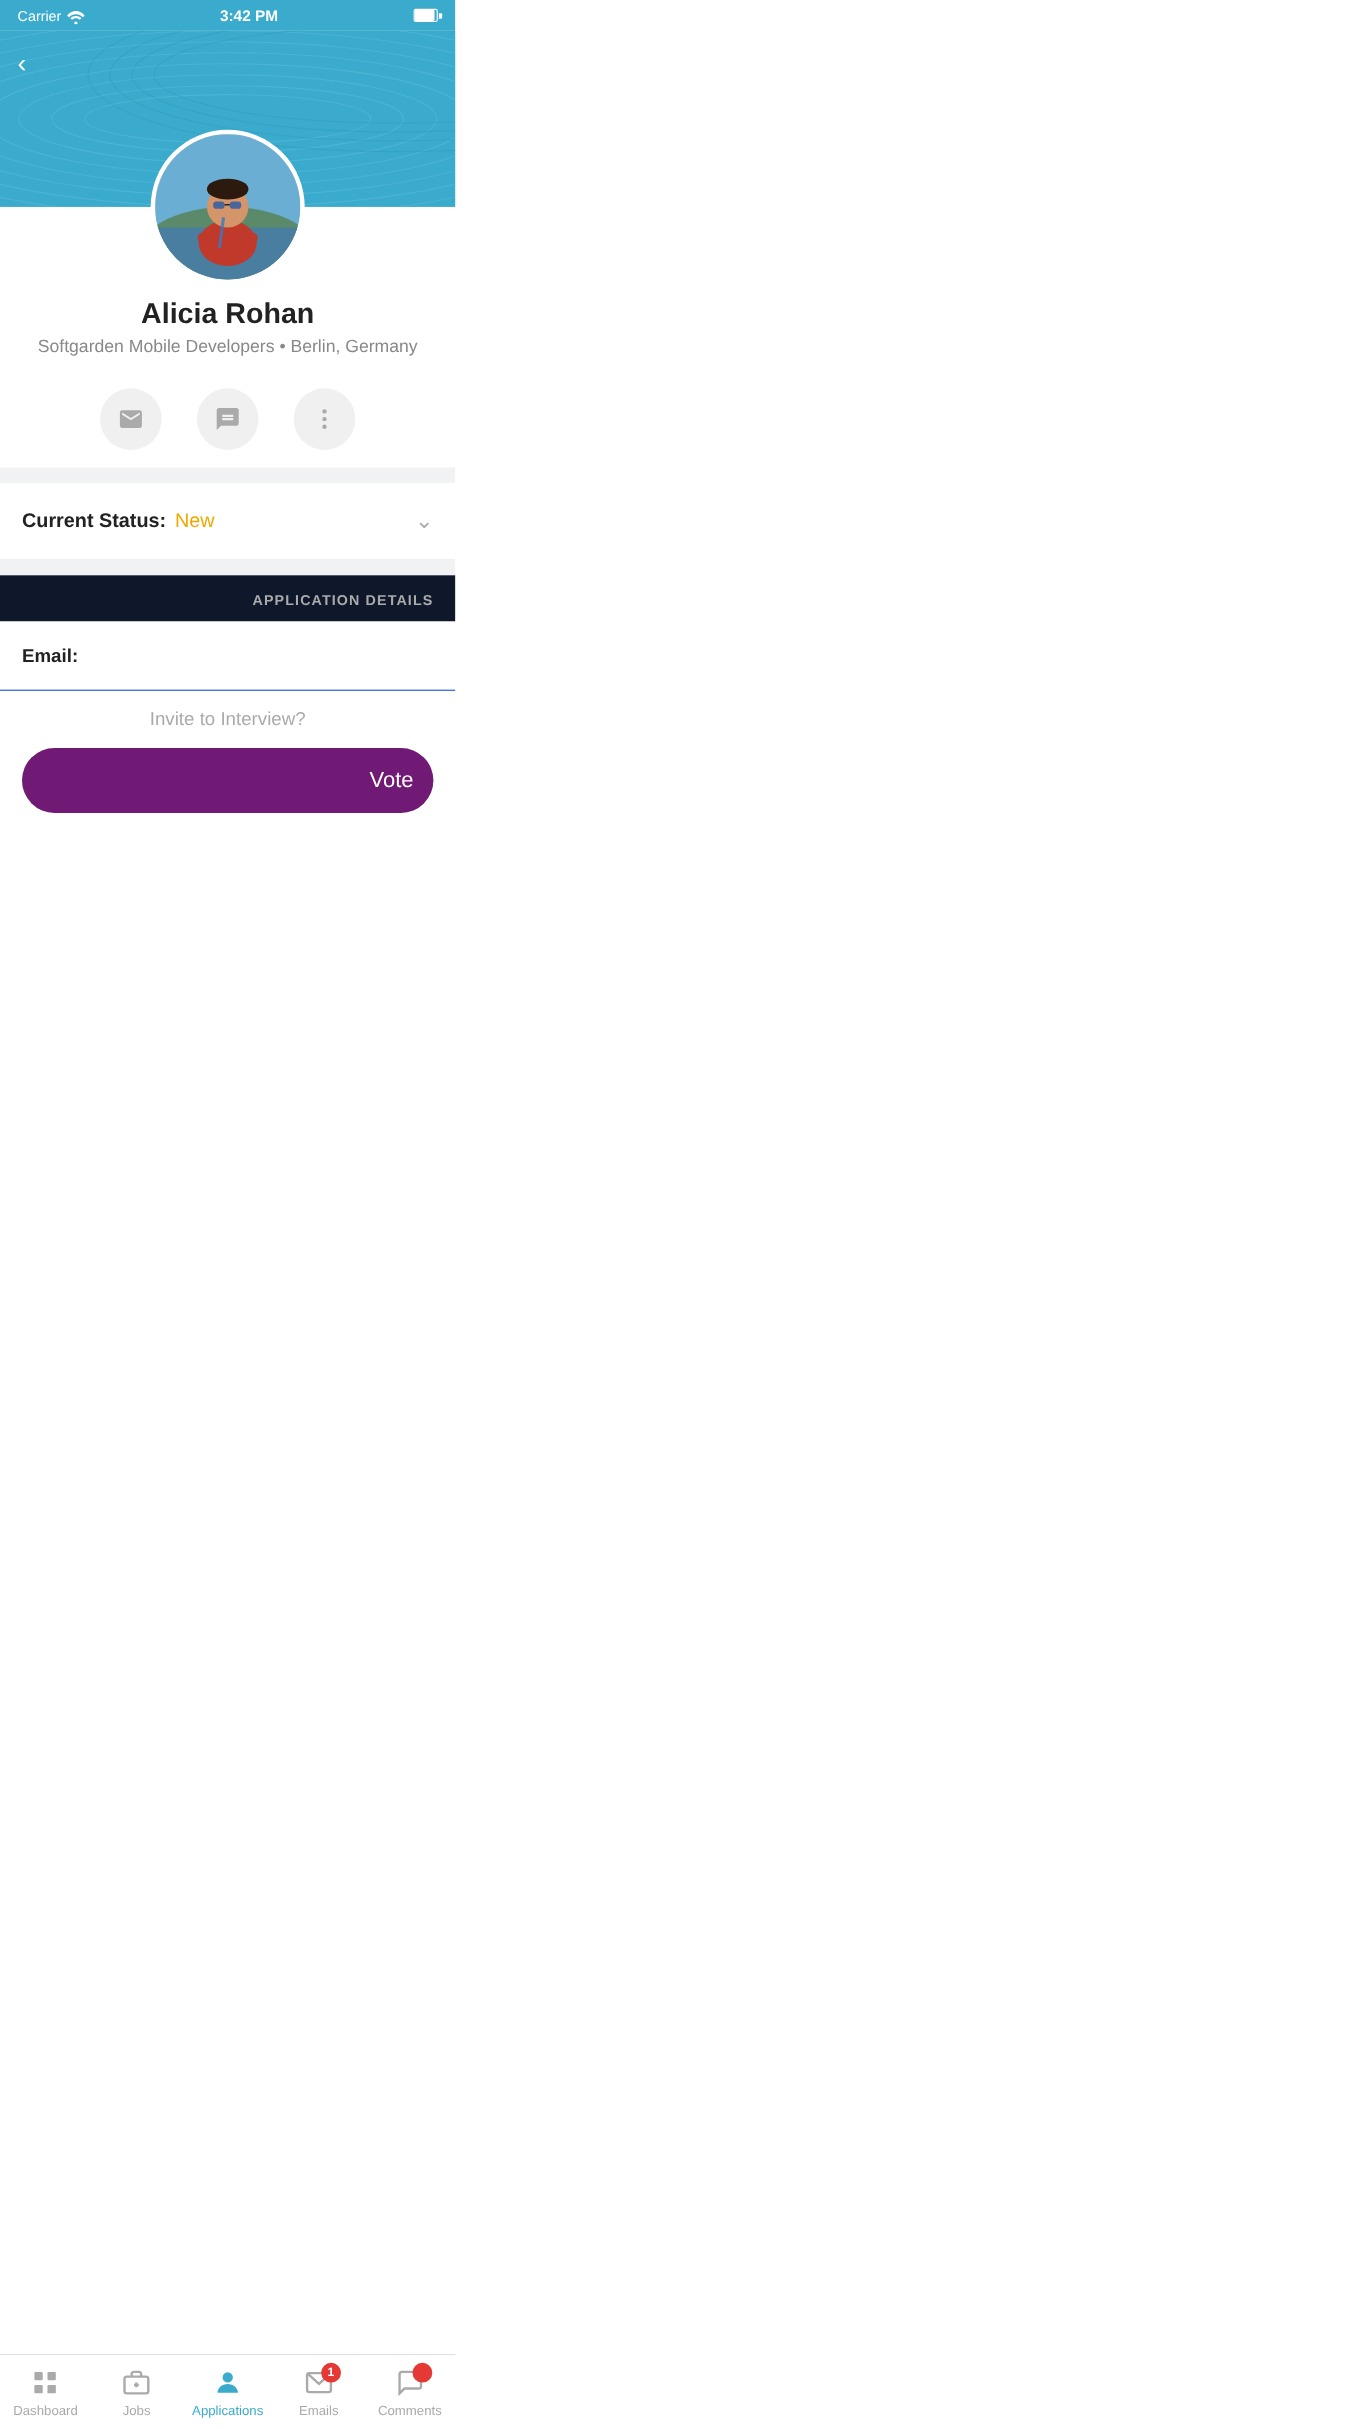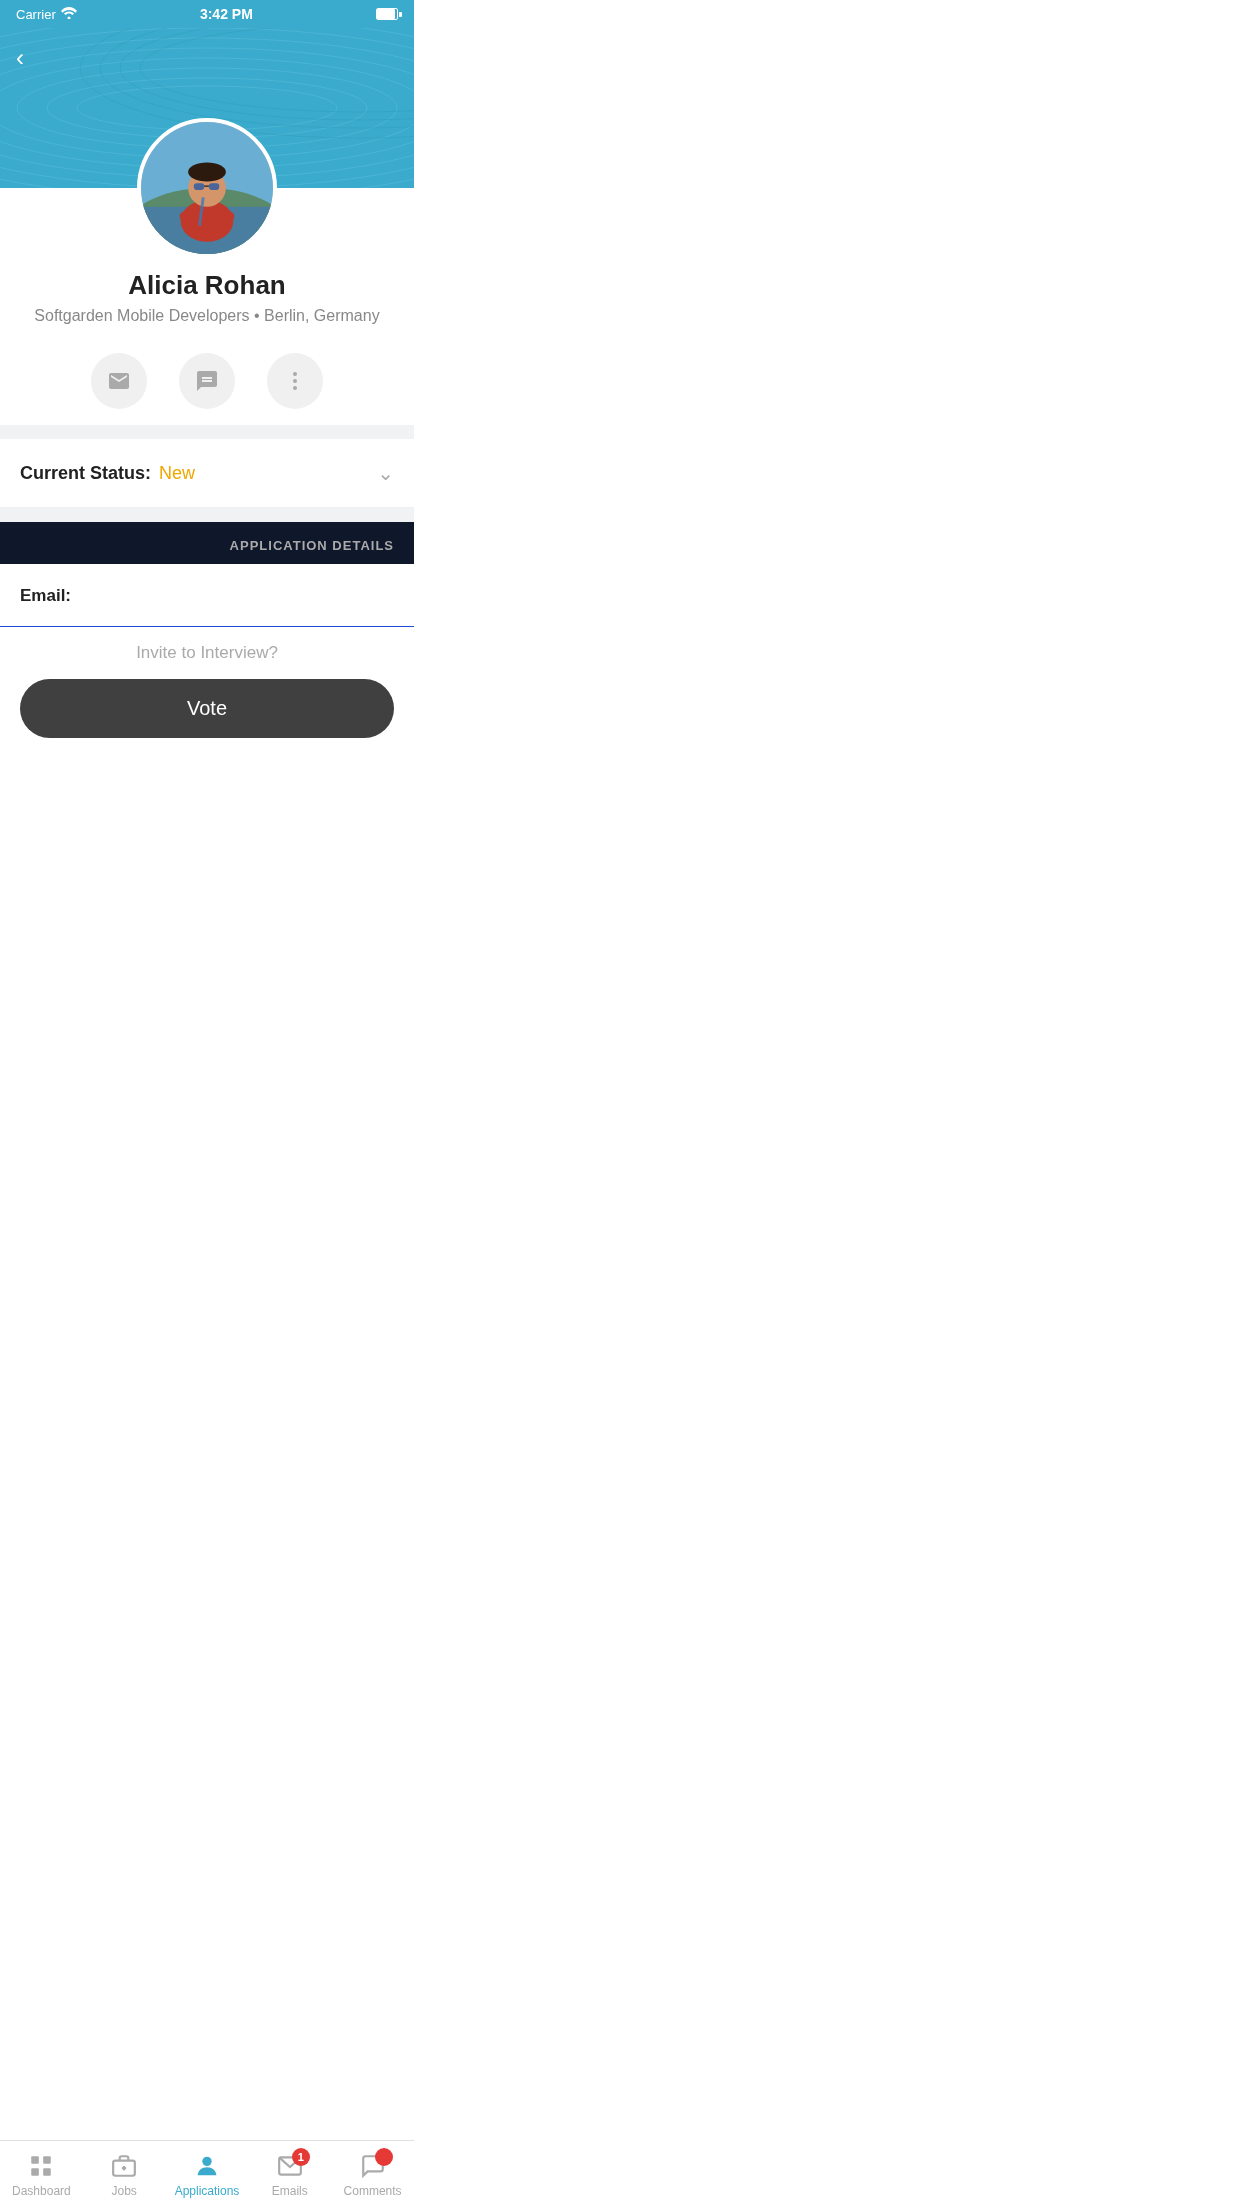--- a/index.html
+++ b/index.html
@@ -14,21 +14,21 @@
 
     
     .status-bar {
       background: #3aabcc;
       display: flex;
       justify-content: space-between;
       align-items: center;
       padding: 6px 16px;
       height: 28px;
     }
-    .status-left { color: #fff; font-size: 13px; font-weight: 500; display: flex; align-items: flex-start; gap: 5px; }
+    .status-left { color: #fff; font-size: 13px; font-weight: 500; display: flex; align-items: flex-end; gap: 5px; }
     .status-center { color: #fff; font-size: 14px; font-weight: 600; }
     .status-right { display: flex; align-items: center; gap: 4px; }
     .battery-icon {
       width: 22px; height: 12px; border: 1.5px solid #fff; border-radius: 2px; position: relative;
     }
     .battery-icon::after {
       content: '';
       position: absolute;
       right: -5px; top: 2.5px;
       width: 3px; height: 5px;
@@ -181,31 +181,31 @@
     .invite-text {
       text-align: center;
       color: #aaa;
       font-size: 17px;
       padding: 16px 20px 12px;
     }
 
     
     .vote-btn {
       margin: 4px 20px 20px;
-      background: #404040;
+      background: #701a75;
       color: #fff;
       border: none;
       border-radius: 30px;
       width: calc(100% - 40px);
       padding: 18px;
       font-size: 20px;
       font-weight: 500;
       cursor: pointer;
       display: block;
-      text-align: center;
+      text-align: right;
     }
 
     
     .bottom-nav {
       position: fixed;
       bottom: 0; left: 0; right: 0;
       background: #fff;
       border-top: 1px solid #e0e0e0;
       display: flex;
       justify-content: space-around;

